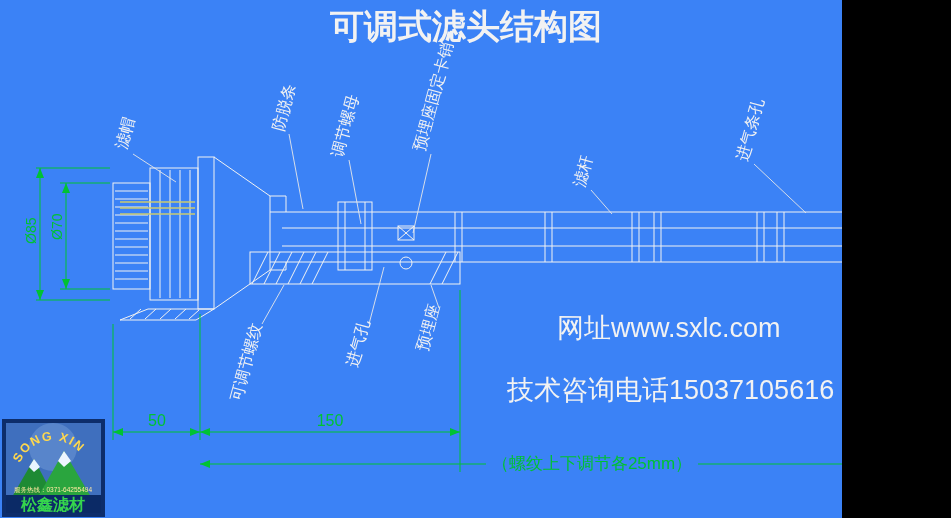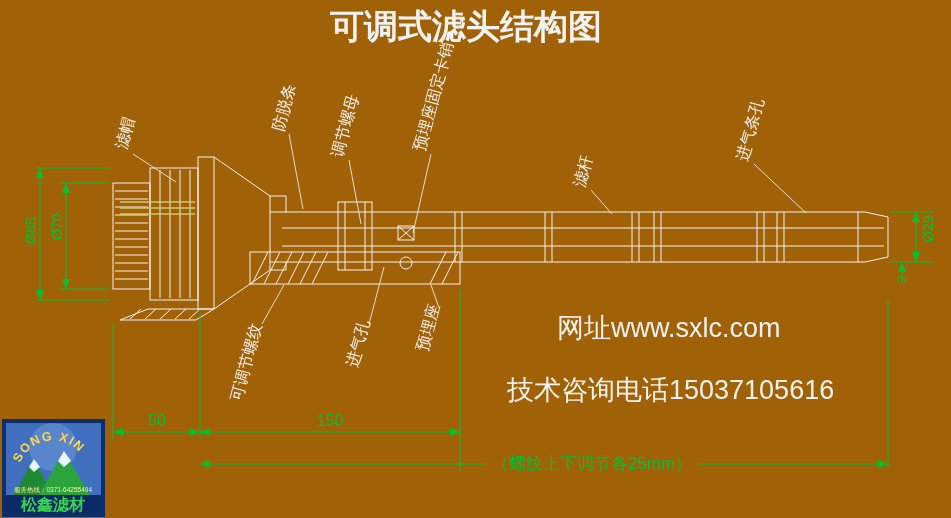--- a/index.html
+++ b/index.html
@@ -1,16 +1,16 @@
 <!DOCTYPE html>
 <html><head>
 <meta charset="utf-8">
 <style>
   html,body{margin:0;padding:0;background:#000;}
-  .stage{position:relative;width:951px;height:518px;background:#a16207;overflow:hidden;
+  .stage{position:relative;width:842px;height:518px;background:#3b82f6;overflow:hidden;
          font-family:"Liberation Sans",sans-serif;}
   .stage svg{position:absolute;left:0;top:0;}
   svg text{font-family:"Liberation Sans",sans-serif;}
   .w{stroke:#f2f2f2;stroke-width:1;fill:none;}
   .wl{stroke:#e8e8e8;stroke-width:0.9;fill:none;}
   .y{stroke:#caca72;stroke-width:1.6;fill:none;}
   .g{stroke:#00c233;stroke-width:1;fill:none;}
   .ga{fill:#00c233;stroke:none;}
   .wt{fill:#f2f2f2;}
   .gt{fill:#00c233;}

